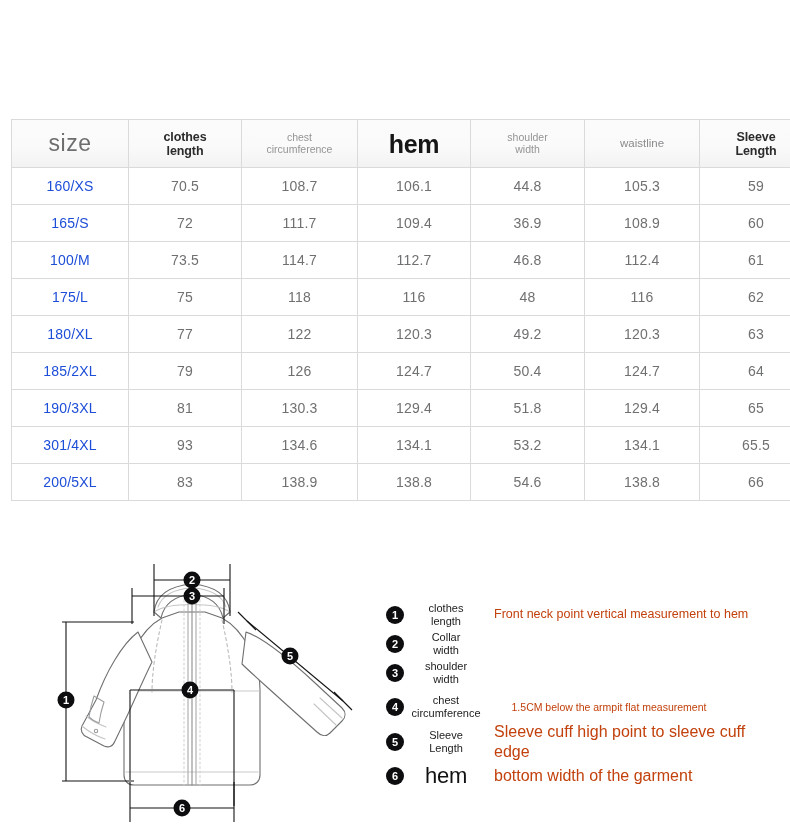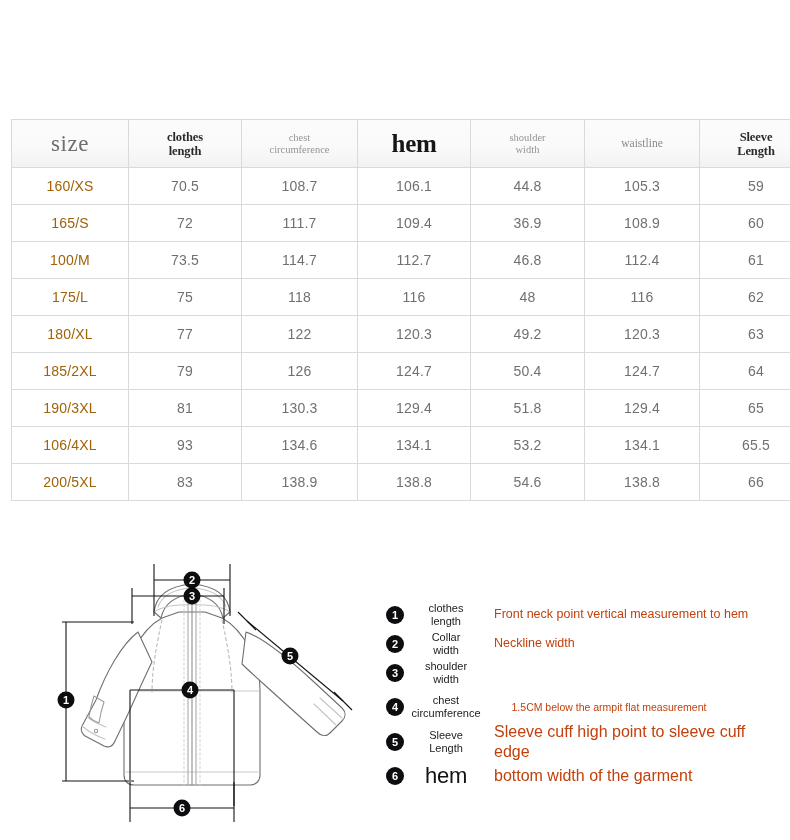--- a/index.html
+++ b/index.html
@@ -34,21 +34,20 @@
     border-bottom: 1px solid #d9dadb;
     text-align: center;
     vertical-align: middle;
     background: #ffffff;
   }
   table.size-table tr td:first-child {
     border-left: 1px solid #d9dadb;
   }
   table.size-table tr:first-child td {
     border-top: 1px solid #d9dadb;
-    font-family: Liberation Serif, serif;
   }
 
   
   tr.hdr td {
     height: 47px;
     background: linear-gradient(to bottom, #fbfbfb 0%, #fafafa 55%, #f2f2f2 100%);
     color: #5a5a5c;
     padding: 0 2px;
     line-height: 1.12;
   }
@@ -85,21 +84,21 @@
 
   
   tr.brow td {
     height: 34px;
     font-size: 14px;
     color: #6f7072;
     font-weight: 400;
     letter-spacing: 0.2px;
   }
   tr.brow td.sizecol {
-    color: #a16207;
+    color: #1d4ed8;
   }
 
   
   #diagram-area {
     position: absolute;
     left: 0;
     top: 520px;
     width: 790px;
     height: 320px;
   }
@@ -257,21 +256,21 @@
       <tr class="brow">
         <td class="sizecol">190/3XL</td>
         <td>81</td>
         <td>130.3</td>
         <td>129.4</td>
         <td>51.8</td>
         <td>129.4</td>
         <td>65</td>
       </tr>
       <tr class="brow">
-        <td class="sizecol">106/4XL</td>
+        <td class="sizecol">301/4XL</td>
         <td>93</td>
         <td>134.6</td>
         <td>134.1</td>
         <td>53.2</td>
         <td>134.1</td>
         <td>65.5</td>
       </tr>
       <tr class="brow">
         <td class="sizecol">200/5XL</td>
         <td>83</td>
@@ -388,21 +387,20 @@
       <div class="leg-badge">1</div>
       <div class="leg-term" style="white-space:pre-line">clothes
 length</div>
       <div class="leg-desc">Front neck point vertical measurement to hem</div>
     </div>
 
     <div class="leg-row">
       <div class="leg-badge">2</div>
       <div class="leg-term" style="white-space:pre-line">Collar
 width</div>
-      <div class="leg-desc">Neckline width</div>
     </div>
 
     <div class="leg-row">
       <div class="leg-badge">3</div>
       <div class="leg-term" style="white-space:pre-line">shoulder
 width</div>
     </div>
 
     <div class="leg-row tall">
       <div class="leg-badge">4</div>

